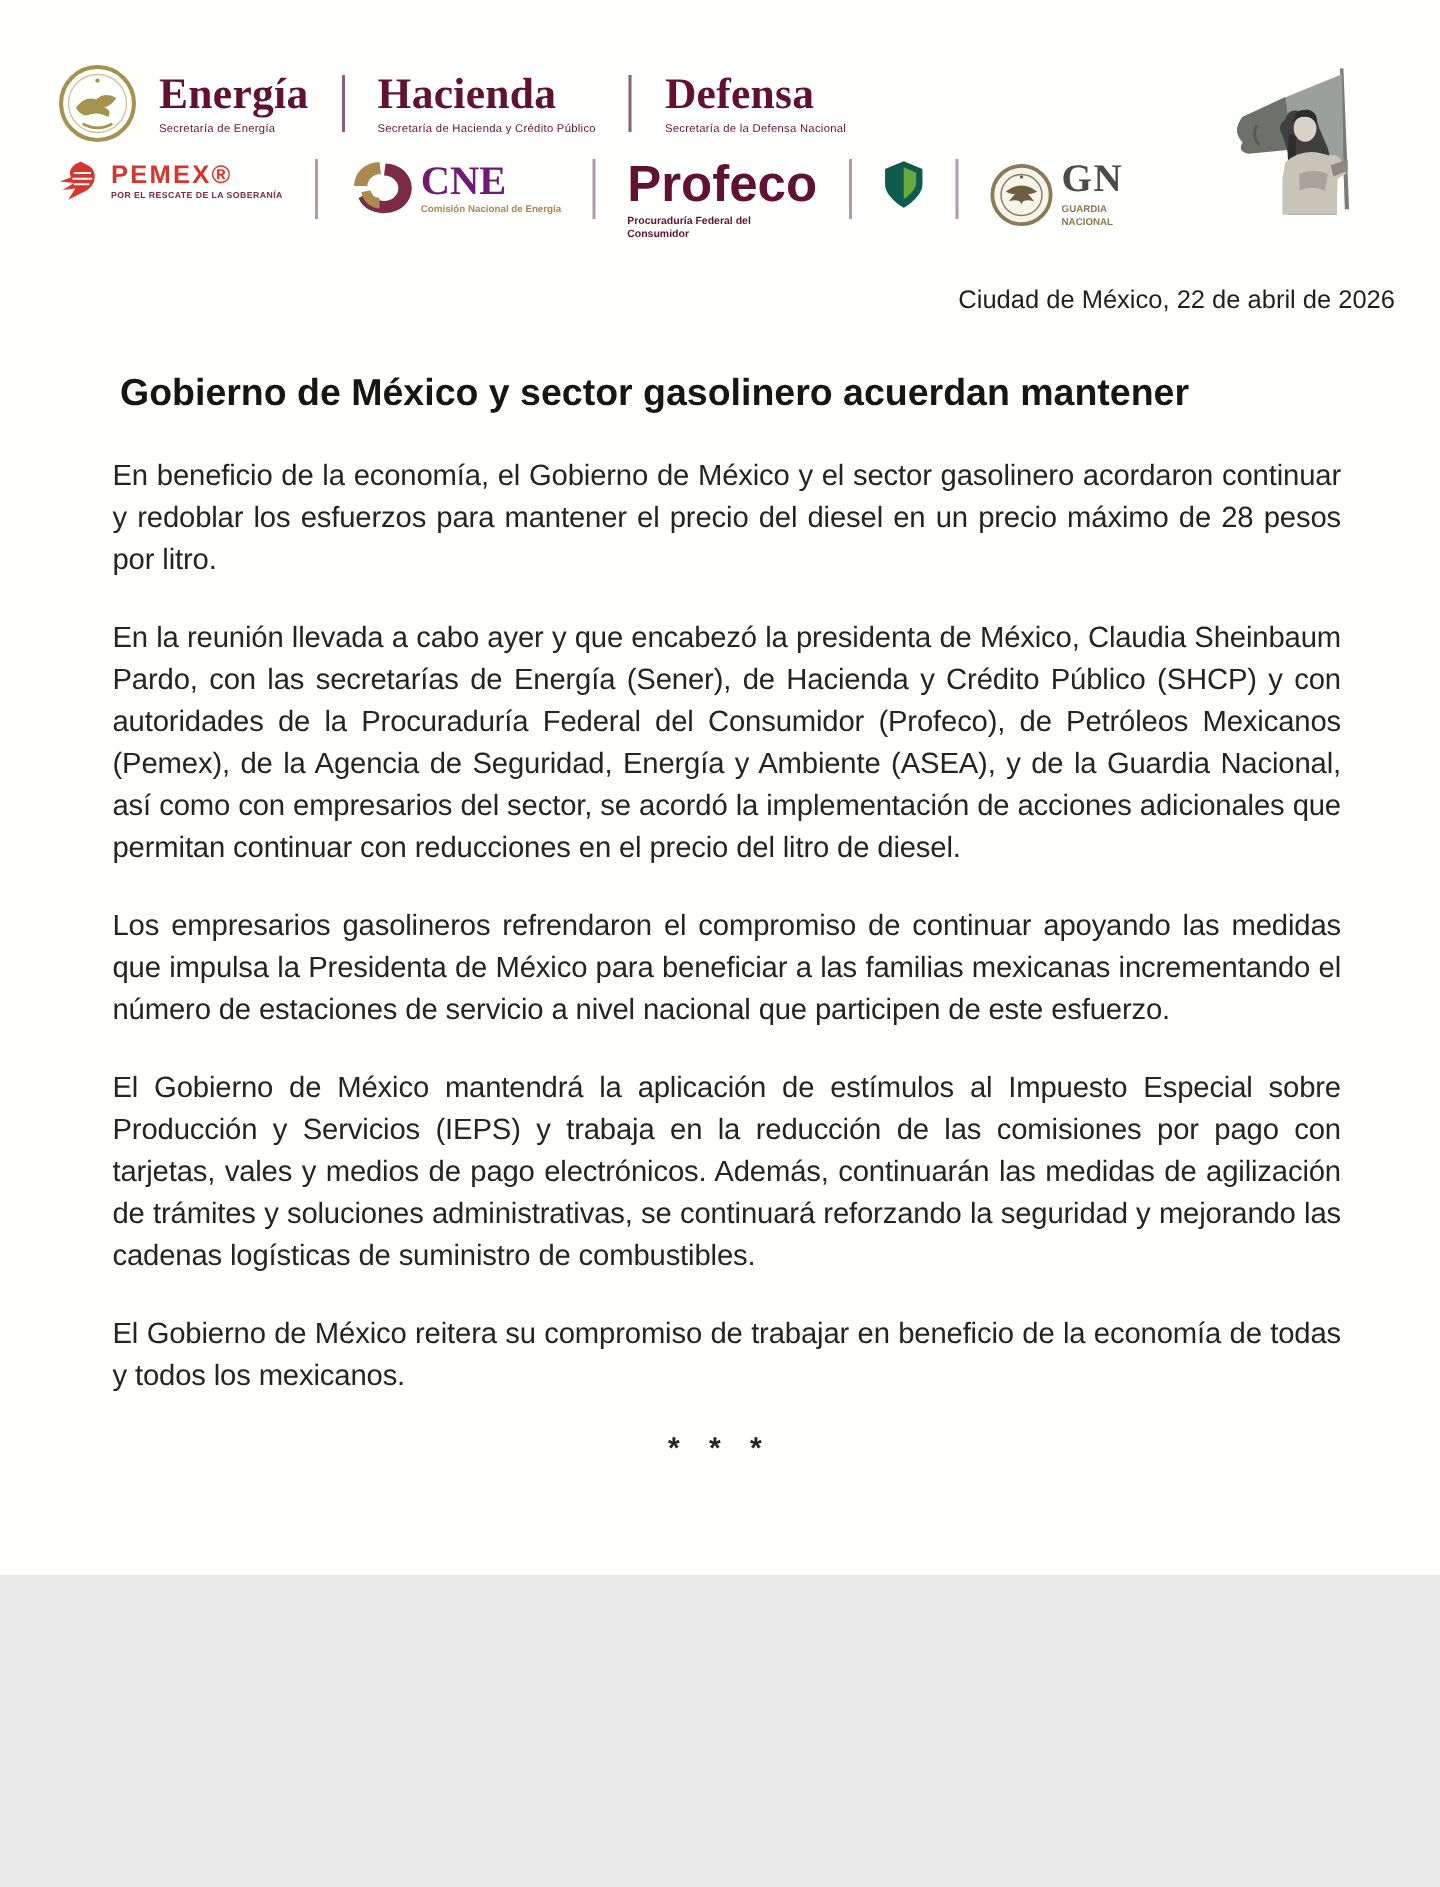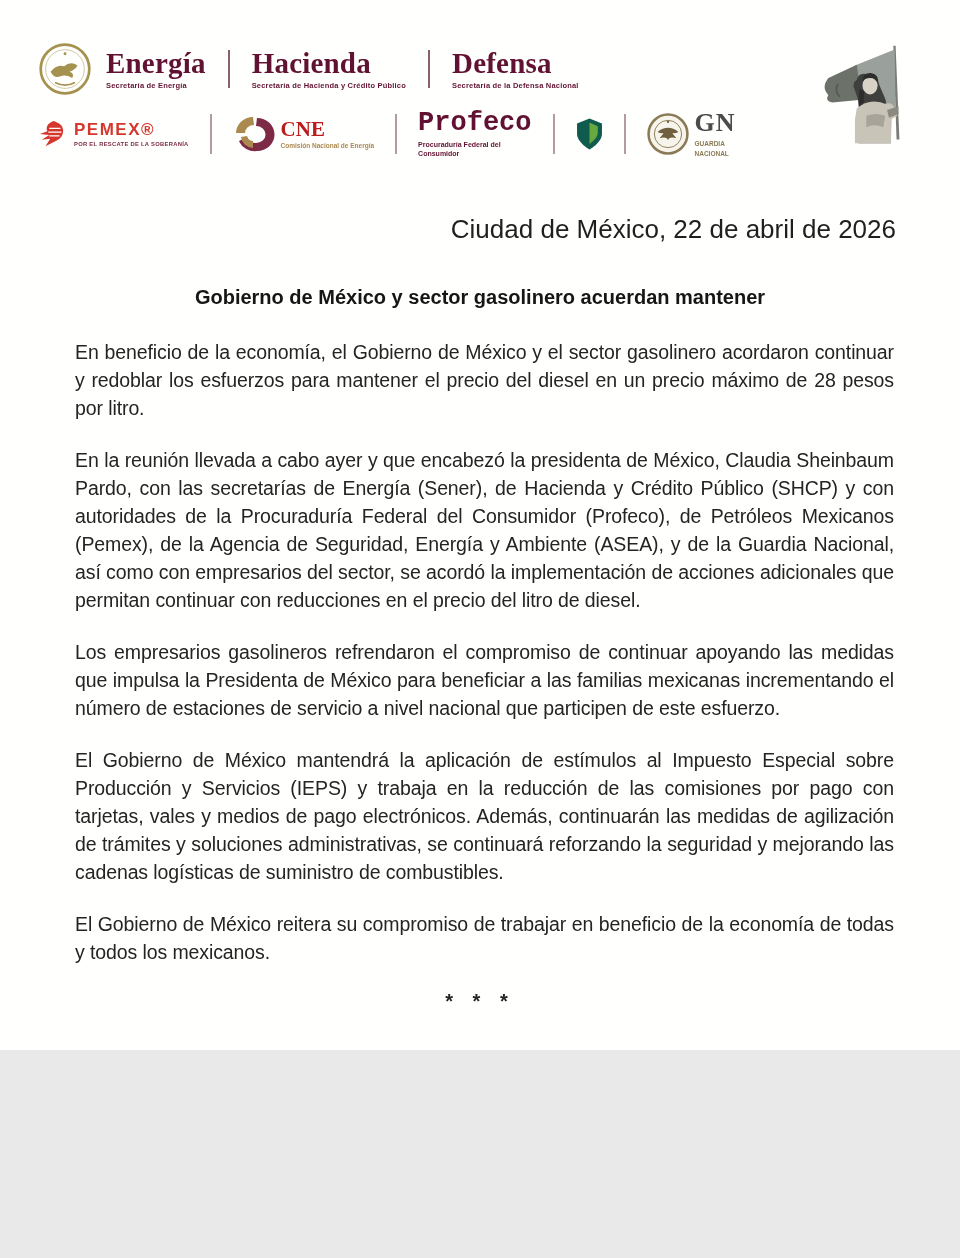--- a/index.html
+++ b/index.html
@@ -12,46 +12,46 @@
   
   .hdr{padding:40px 0 0 38px;position:relative;}
   .row1{display:flex;align-items:center;gap:14px;height:58px;}
   .seal{width:54px;height:54px;flex:0 0 auto;}
   .sec-block{display:flex;flex-direction:column;justify-content:center;line-height:1;}
   .sec-name{
     font-family:"Liberation Serif","DejaVu Serif",serif;
     font-weight:bold;color:#611232;font-size:29px;letter-spacing:.2px;
   }
   .sec-sub{
-    font-size:7.5px;font-weight:bold;color:#611232;margin-top:4px;letter-spacing:.2px;
+    font-size:7.5px;font-weight:normal;color:#611232;margin-top:4px;letter-spacing:.2px;
   }
   .vdiv1{width:2px;height:38px;background:#8d5f72;margin:0 8px;}
-  .row2{display:flex;align-items:center;gap:12px;height:56px;margin-top:8px;}
+  .row2{display:flex;align-items:flex-start;gap:12px;height:56px;margin-top:8px;}
   .vdiv2{width:2px;height:40px;background:#b49aa5;margin:0 9px;}
   .ag{display:flex;align-items:center;gap:6px;}
   .ag-col{display:flex;flex-direction:column;line-height:1;}
   .pemex-name{font-size:17px;font-weight:bold;color:#d5372e;letter-spacing:1.5px;}
   .pemex-sub{font-size:5.8px;font-weight:bold;color:#7b2a45;margin-top:4px;letter-spacing:.3px;}
-  .cne-name{font-family:"Liberation Serif",serif;font-weight:bold;color:#b91c1c;font-size:21px;}
+  .cne-name{font-family:"Liberation Serif",serif;font-weight:bold;color:#701a75;font-size:27px;}
   .cne-sub{font-size:6.5px;font-weight:bold;color:#ab8a50;margin-top:3px;}
-  .profeco-name{font-family:Liberation Mono, monospace;font-weight:bold;color:#611232;font-size:27px;}
+  .profeco-name{font-family:Liberation Sans, sans-serif;font-weight:bold;color:#611232;font-size:34px;}
   .profeco-sub{font-size:7px;font-weight:bold;color:#611232;margin-top:3px;width:92px;line-height:1.35;}
   .asea-name{font-family:"Liberation Serif",serif;font-weight:bold;color:#4b4b4b;font-size:26px;letter-spacing:1px;}
   .asea-sub{font-size:7px;font-weight:bold;color:#93a08a;margin-top:3px;width:112px;line-height:1.35;}
   .gn-name{font-family:"Liberation Serif",serif;font-weight:bold;color:#4b4b4b;font-size:26px;letter-spacing:1px;}
   .gn-sub{font-size:6.5px;font-weight:bold;color:#8a7a55;margin-top:3px;width:48px;line-height:1.4;}
   .flag-art{position:absolute;top:40px;right:18px;width:142px;height:108px;}
   
   .dateline{
-    margin-top:52px;padding-right:64px;text-align:right;
-    font-size:26px;color:#1f1f1f;
+    margin-top:28px;padding-right:30px;text-align:right;
+    font-size:17px;color:#1f1f1f;
   }
   .doc-title{
-    margin:36px 80px 0 80px;text-align:center;
-    font-size:20px;font-weight:bold;color:#161616;line-height:33px;
+    margin:36px 80px 0 80px;text-align:left;
+    font-size:25px;font-weight:bold;color:#161616;line-height:33px;
   }
   .body-text{margin:24px 66px 0 75px;}
   .body-text p{
     margin:0 0 24px 0;text-align:justify;
     font-size:19.5px;line-height:28px;color:#242424;letter-spacing:-.1px;
   }
   .stars{
     text-align:center;font-size:20px;font-weight:bold;color:#242424;
     letter-spacing:7px;margin-top:8px;
   }

